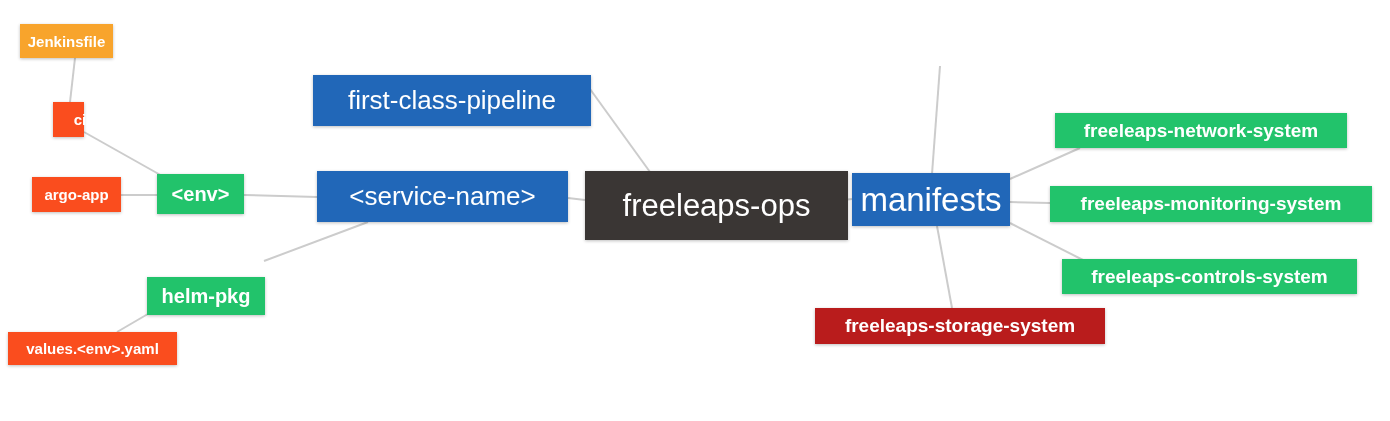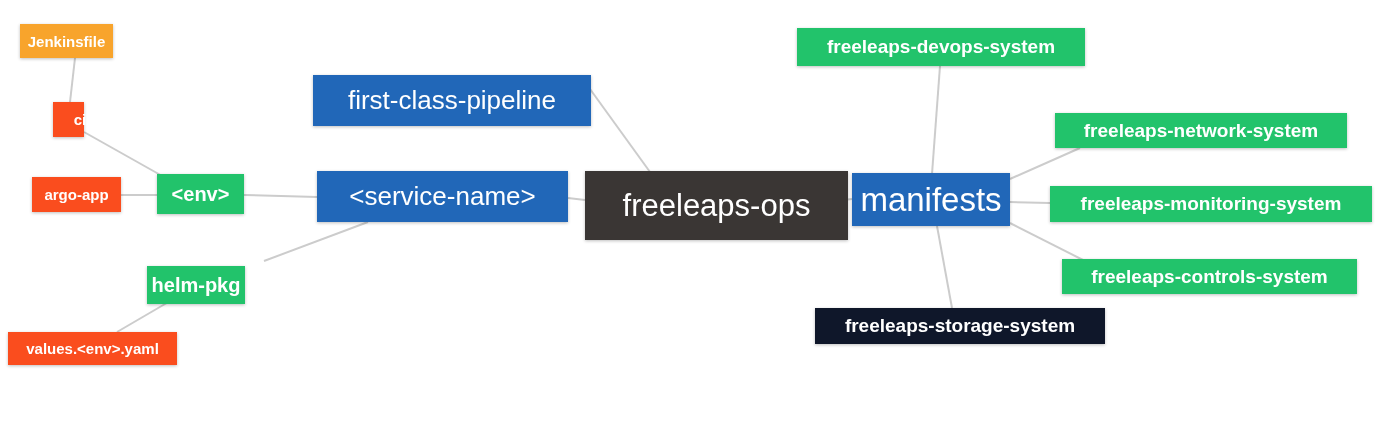--- a/index.html
+++ b/index.html
@@ -20,21 +20,21 @@
     box-shadow:0 1px 3px rgba(0,0,0,.25);
     white-space:nowrap;
     cursor:pointer;
     box-sizing:border-box;
   }
   
   .n-jenkinsfile          {left:20px;  top:24px;  width:93px;  height:34px; font-size:15px; font-weight:bold;}
   .n-ci                   {left:53px;  top:102px; width:31px;  height:35px; font-size:15px; font-weight:bold;}
   .n-argo_app             {left:32px;  top:177px; width:89px;  height:35px; font-size:15px; font-weight:bold;}
   .n-env                  {left:157px; top:174px; width:87px;  height:40px; font-size:20px; font-weight:bold;}
-  .n-helm_pkg             {left:147px; top:266px; width:98px; height:38px; font-size:20px; font-weight:bold;}
+  .n-helm_pkg             {left:147px; top:277px; width:118px; height:38px; font-size:20px; font-weight:bold;}
   .n-values_env_yaml      {left:8px;   top:332px; width:169px; height:33px; font-size:15px; font-weight:bold;}
   .n-first_class_pipeline {left:313px; top:38px;  width:278px; height:51px; font-size:26px; font-weight:normal;}
   .n-service_name         {left:317px; top:171px; width:251px; height:51px; font-size:26px; font-weight:normal;}
   .n-freeleaps_ops        {left:585px; top:171px; width:263px; height:69px; font-size:31px; font-weight:normal;}
   .n-manifests            {left:852px; top:173px; width:158px; height:53px; font-size:33px; font-weight:normal;}
   .n-devops_system        {left:797px; top:28px;  width:288px; height:38px; font-size:19px; font-weight:bold;}
   .n-network_system       {left:1055px;top:113px; width:292px; height:35px; font-size:19px; font-weight:bold;}
   .n-monitoring_system    {left:1050px;top:186px; width:322px; height:36px; font-size:19px; font-weight:bold;}
   .n-controls_system      {left:1062px;top:259px; width:295px; height:35px; font-size:19px; font-weight:bold;}
   .n-storage_system       {left:815px; top:308px; width:290px; height:36px; font-size:19px; font-weight:bold;}
@@ -64,19 +64,18 @@
   <div class="node n-jenkinsfile" style="background: rgb(248, 164, 44);">Jenkinsfile</div>
   <div class="node n-ci" style="background: rgb(250, 77, 30); padding-left: 23px;">ci</div>
   <div class="node n-argo_app" style="background: rgb(250, 77, 30); text-align: center;">argo-app</div>
   <div class="node n-env" style="background: rgb(34, 195, 107);">&lt;env&gt;</div>
   <div class="node n-helm_pkg" style="background: rgb(34, 195, 107);">helm-pkg</div>
   <div class="node n-values_env_yaml" style="background: rgb(250, 77, 30);">values.&lt;env&gt;.yaml</div>
   <div class="node n-first_class_pipeline" style="background: rgb(33, 103, 184); margin-top: 37px;">first-class-pipeline</div>
   <div class="node n-service_name" style="background: rgb(33, 103, 184);">&lt;service-name&gt;</div>
   <div class="node n-freeleaps_ops" style="background: rgb(58, 54, 52); text-align: right;">freeleaps-ops</div>
   <div class="node n-manifests" style="background: rgb(33, 103, 184);">manifests</div>
-  <div class="node n-devops_system" style="background: rgb(34, 195, 107);">freeleaps-devops-system</div>
   <div class="node n-network_system" style="background: rgb(34, 195, 107);">freeleaps-network-system</div>
   <div class="node n-controls_system" style="background: rgb(34, 195, 107);">freeleaps-controls-system</div>
   <div class="node n-monitoring_system" style="background: rgb(34, 195, 107);">freeleaps-monitoring-system</div>
-  <div class="node n-storage_system" style="background: #0f172a;">freeleaps-storage-system</div>
+  <div class="node n-storage_system" style="background: #b91c1c;">freeleaps-storage-system</div>
 
 </div>
 
 </body></html>

